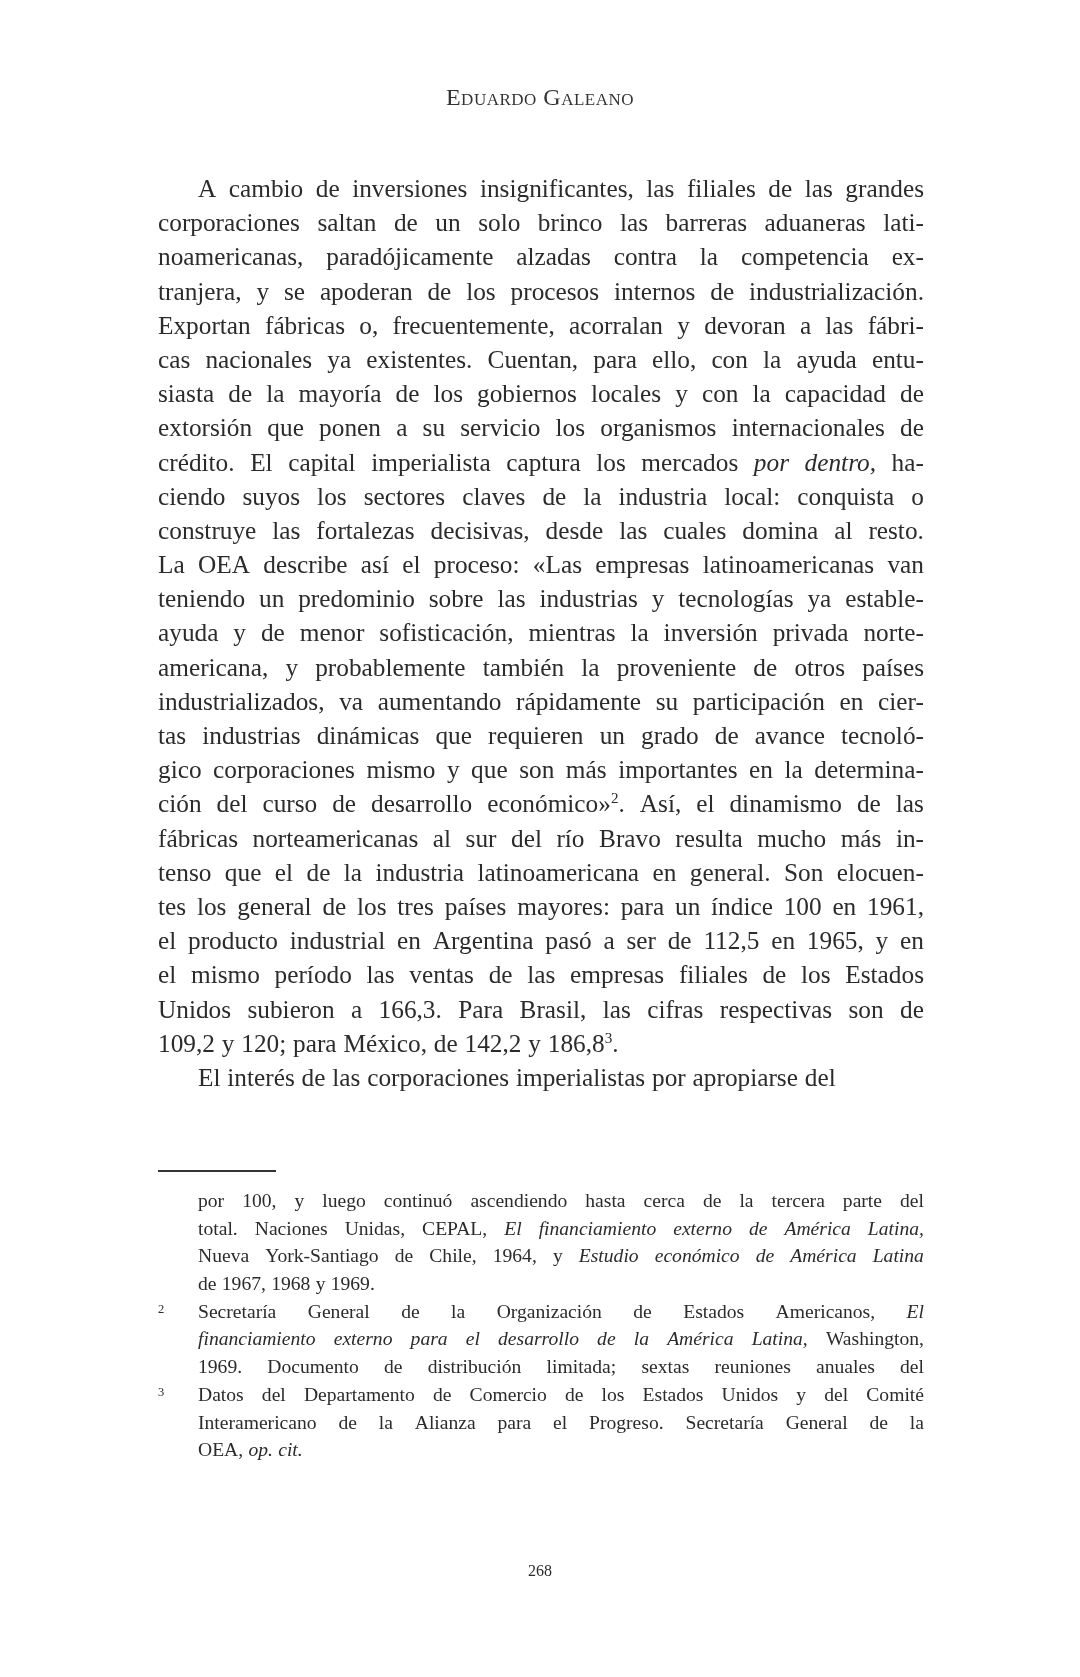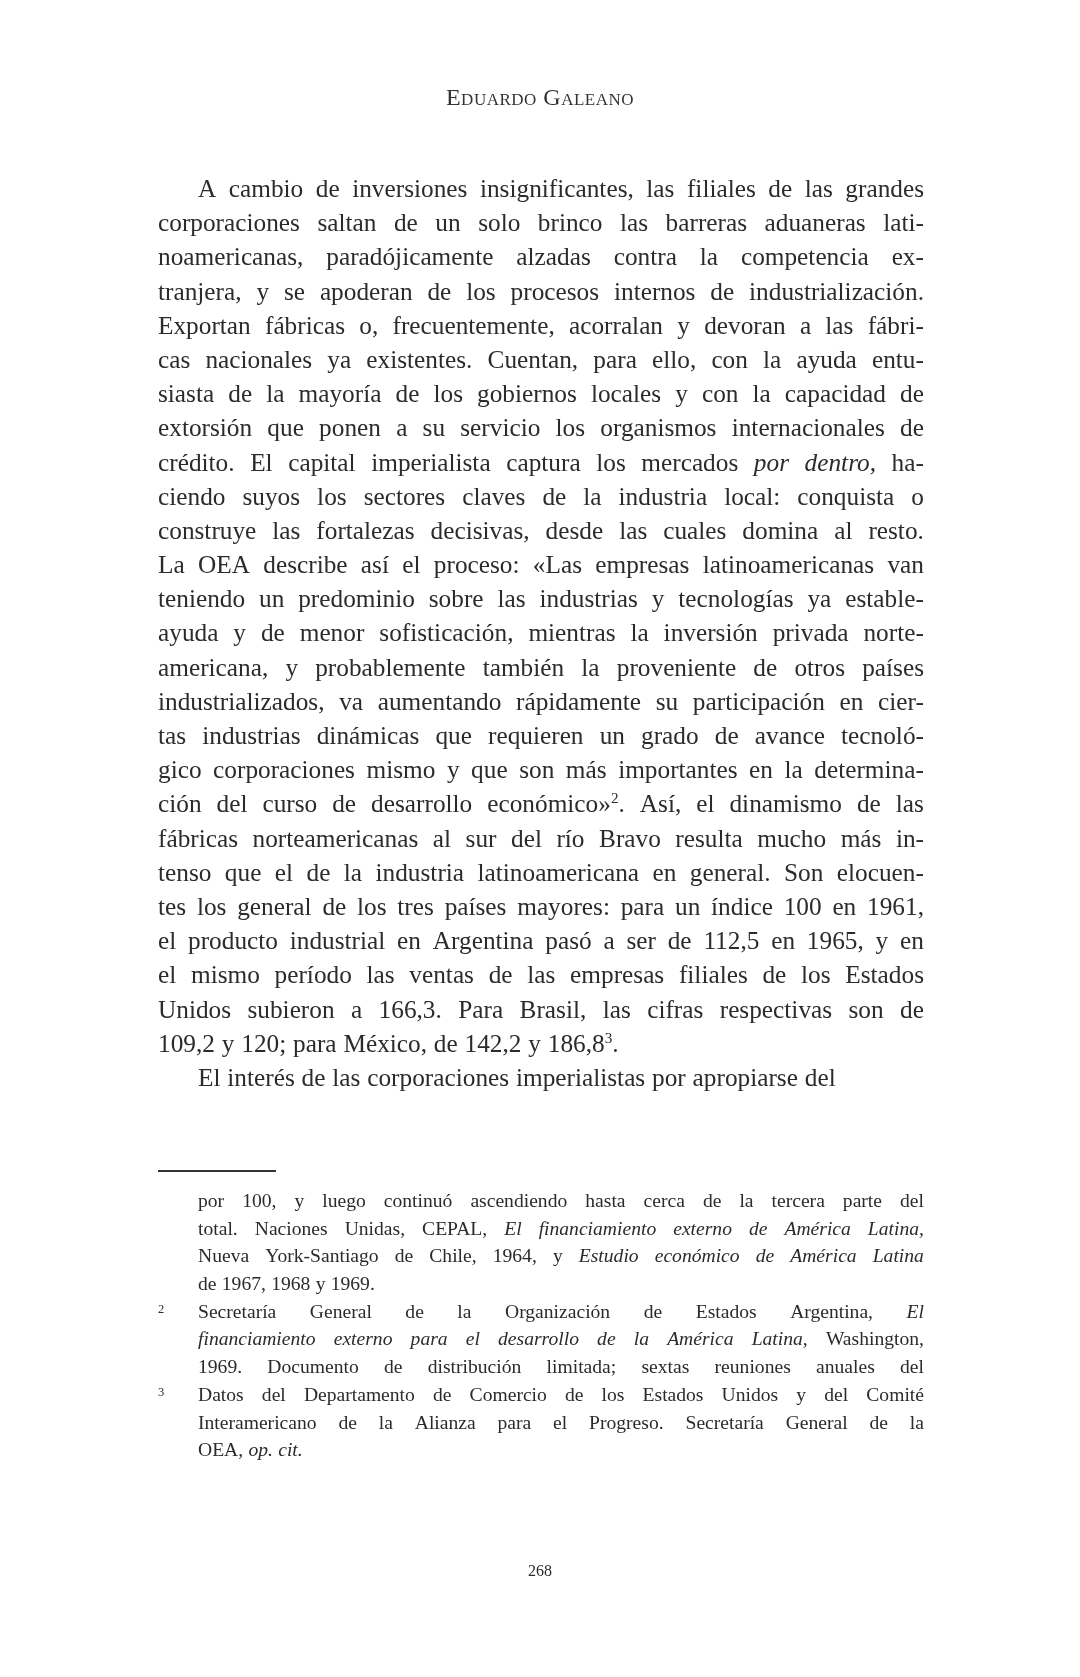--- a/index.html
+++ b/index.html
@@ -421,21 +421,21 @@
     </div>
     <div class="nline">
       <span class="nnum">2</span>
       <span class="w">Secretaría</span>
       <span class="w">General</span>
       <span class="w">de</span>
       <span class="w">la</span>
       <span class="w">Organización</span>
       <span class="w">de</span>
       <span class="w">Estados</span>
-      <span class="w">Argentina,</span>
+      <span class="w">Americanos,</span>
       <span class="w"><i>El</i></span>
     </div>
     <div class="nline">
       <span class="w"><i>financiamiento</i></span>
       <span class="w"><i>externo</i></span>
       <span class="w"><i>para</i></span>
       <span class="w"><i>el</i></span>
       <span class="w"><i>desarrollo</i></span>
       <span class="w"><i>de</i></span>
       <span class="w"><i>la</i></span>

